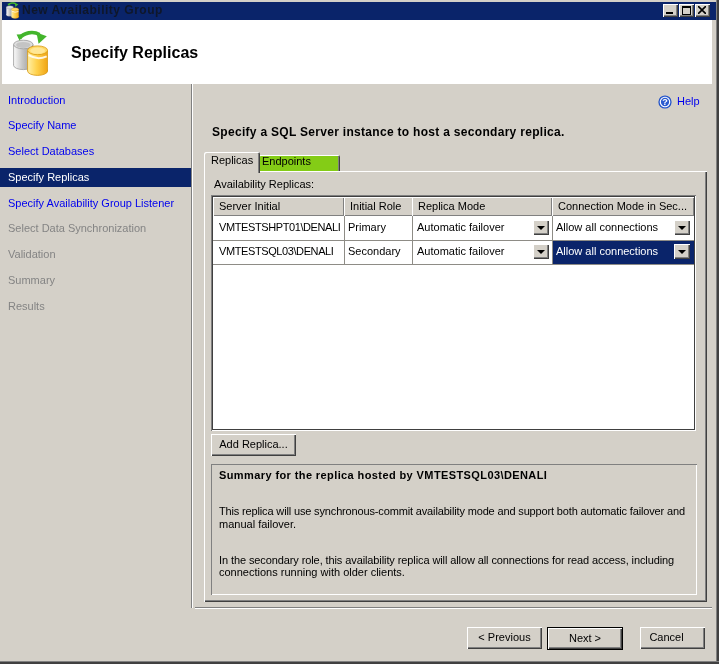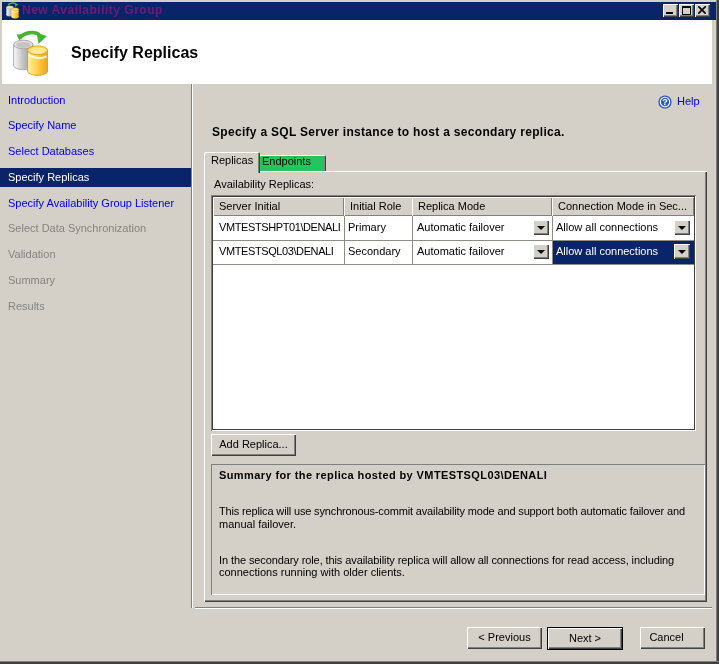--- a/index.html
+++ b/index.html
@@ -1,59 +1,59 @@
 <!DOCTYPE html>
 <html><head><meta charset="utf-8"><style>
 html,body{margin:0;padding:0;}
 body{font-family:"Liberation Sans",sans-serif;}
 #win{position:relative;width:719px;height:664px;background:#d4d0c8;overflow:hidden;}
 .a{position:absolute;}
 .t11{font-size:11px;color:#000;}
 #tbar{left:2px;top:2px;width:714px;height:18px;background:#0a246a;}
-#ttxt{left:22px;top:3px;color:#701a75;font-size:12px;font-weight:bold;letter-spacing:0.5px;white-space:nowrap;}
+#ttxt{left:22px;top:3px;color:#0f172a;font-size:12px;font-weight:bold;letter-spacing:0.5px;white-space:nowrap;}
 .wbtn{top:4px;width:15px;height:13px;background:#d4d0c8;box-shadow:inset 1px 1px 0 #fff,inset -1px -1px 0 #404040,inset -2px -2px 0 #808080;}
 #hdr{left:2px;top:20px;width:710px;height:64px;background:#fff;}
 #cap{left:71px;top:44px;font-size:16px;font-weight:bold;color:#000;}
 
 #fr{left:717px;top:0;width:2px;height:664px;background:#404040;border-left:1px solid #808080;margin-left:-1px;}
 #fb{left:0;top:662px;width:719px;height:2px;background:#404040;border-top:1px solid #808080;margin-top:-1px;}
 
 .nav{left:8px;width:180px;font-size:11px;color:#0000ee;white-space:nowrap;}
 .nav.dis{color:#848484;}
 #selbar{left:0;top:168px;width:193px;height:19px;background:#0a246a;}
 #selbar span{position:absolute;left:8px;top:3px;font-size:11px;color:#fff;}
 #sdiv1{left:191px;top:84px;width:1px;height:524px;background:#808080;}
 #sdiv2{left:192px;top:84px;width:1px;height:524px;background:#fff;}
 
 #help{left:677px;top:95px;font-size:11px;color:#0000ee;}
 
 #instr{left:212px;top:125px;font-size:12px;font-weight:bold;letter-spacing:0.3px;color:#000;white-space:nowrap;}
 
 #tab1{left:204px;top:152px;width:56px;height:21px;border-radius:2px 2px 0 0;background:#d4d0c8;box-shadow:inset 1px 1px 0 #fff,inset -1px 0 0 #404040,inset -2px 0 0 #808080;z-index:3;}
 #tab1 span{position:absolute;left:7px;top:2px;font-size:11px;}
-#tab2{left:258px;top:155px;width:68px;height:16px;border-radius:2px 2px 0 0;background:#22c55e;box-shadow:inset 1px 1px 0 #fff,inset -1px 0 0 #404040,inset -2px 0 0 #808080;z-index:1;}
+#tab2{left:258px;top:155px;width:82px;height:16px;border-radius:2px 2px 0 0;background:#84cc16;box-shadow:inset 1px 1px 0 #fff,inset -1px 0 0 #404040,inset -2px 0 0 #808080;z-index:1;}
 #tab2 span{position:absolute;left:4px;top:0px;font-size:11px;}
 #tpage{left:204px;top:171px;width:503px;height:431px;background:#d4d0c8;box-shadow:inset 1px 1px 0 #fff,inset -1px -1px 0 #404040,inset -2px -2px 0 #808080;z-index:2;}
 #avlbl{left:214px;top:178px;font-size:11px;z-index:4;}
 
 #grid{left:211px;top:195px;width:485px;height:236px;background:#fff;box-shadow:inset 1px 1px 0 #808080,inset -1px -1px 0 #fff,inset 2px 2px 0 #404040,inset -2px -2px 0 #404040;z-index:4;}
 .hc{top:2px;height:19px;background:#d4d0c8;box-shadow:inset 1px 1px 0 #fff,inset -1px -1px 0 #808080;}
 .hc span{position:absolute;left:6px;top:3px;font-size:11px;white-space:nowrap;}
 .cell{font-size:11px;color:#000;white-space:nowrap;}
 .gv{top:21px;width:1px;height:48px;background:#8e8c86;}
 .gh{left:2px;width:481px;height:1px;background:#8e8c86;}
 .cbtn{width:16px;height:15px;background:#d4d0c8;box-shadow:inset 1px 1px 0 #fff,inset -1px -1px 0 #404040,inset -2px -2px 0 #808080;z-index:6;}
 .tri{left:4px;top:6px;width:0;height:0;border:4px solid transparent;border-top:4px solid #000;border-bottom:none;}
 #sel4{left:342px;top:46px;width:141px;height:23px;background:#0a246a;z-index:5;}
 
 .pbtn{background:#d4d0c8;box-shadow:inset 1px 1px 0 #fff,inset -1px -1px 0 #404040,inset -2px -2px 0 #808080;text-align:center;font-size:11px;z-index:4;}
 #addb{left:211px;top:434px;width:85px;height:22px;line-height:21px;}
 #remb{left:302px;top:434px;width:95px;height:22px;line-height:21px;}
 
-#sbox{left:211px;top:464px;width:486px;height:131px;background:#d4d0c8;box-shadow:inset 1px 1px 0 #808080,inset -1px -1px 0 #fff;z-index:4;padding-left:8px;}
+#sbox{left:211px;top:464px;width:486px;height:131px;background:#d4d0c8;box-shadow:inset 1px 1px 0 #808080,inset -1px -1px 0 #fff;z-index:4;}
 #sbox div{position:absolute;left:8px;font-size:11px;white-space:nowrap;color:#000;}
 
 #bdiv1{left:195px;top:607px;width:517px;height:1px;background:#808080;}
 #bdiv2{left:195px;top:608px;width:517px;height:1px;background:#fff;}
 #prevb{left:467px;top:627px;width:75px;height:22px;line-height:21px;}
 #nextb{left:547px;top:627px;width:76px;height:23px;background:#000;z-index:4;}
 #nextbi{position:absolute;left:1px;top:1px;width:74px;height:21px;background:#d4d0c8;box-shadow:inset 1px 1px 0 #fff,inset -1px -1px 0 #404040,inset -2px -2px 0 #808080;text-align:center;font-size:11px;line-height:21px;}
 #cancelb{left:640px;top:627px;width:65px;height:22px;line-height:21px;text-indent:-12px;}
 </style></head>
 <body>

